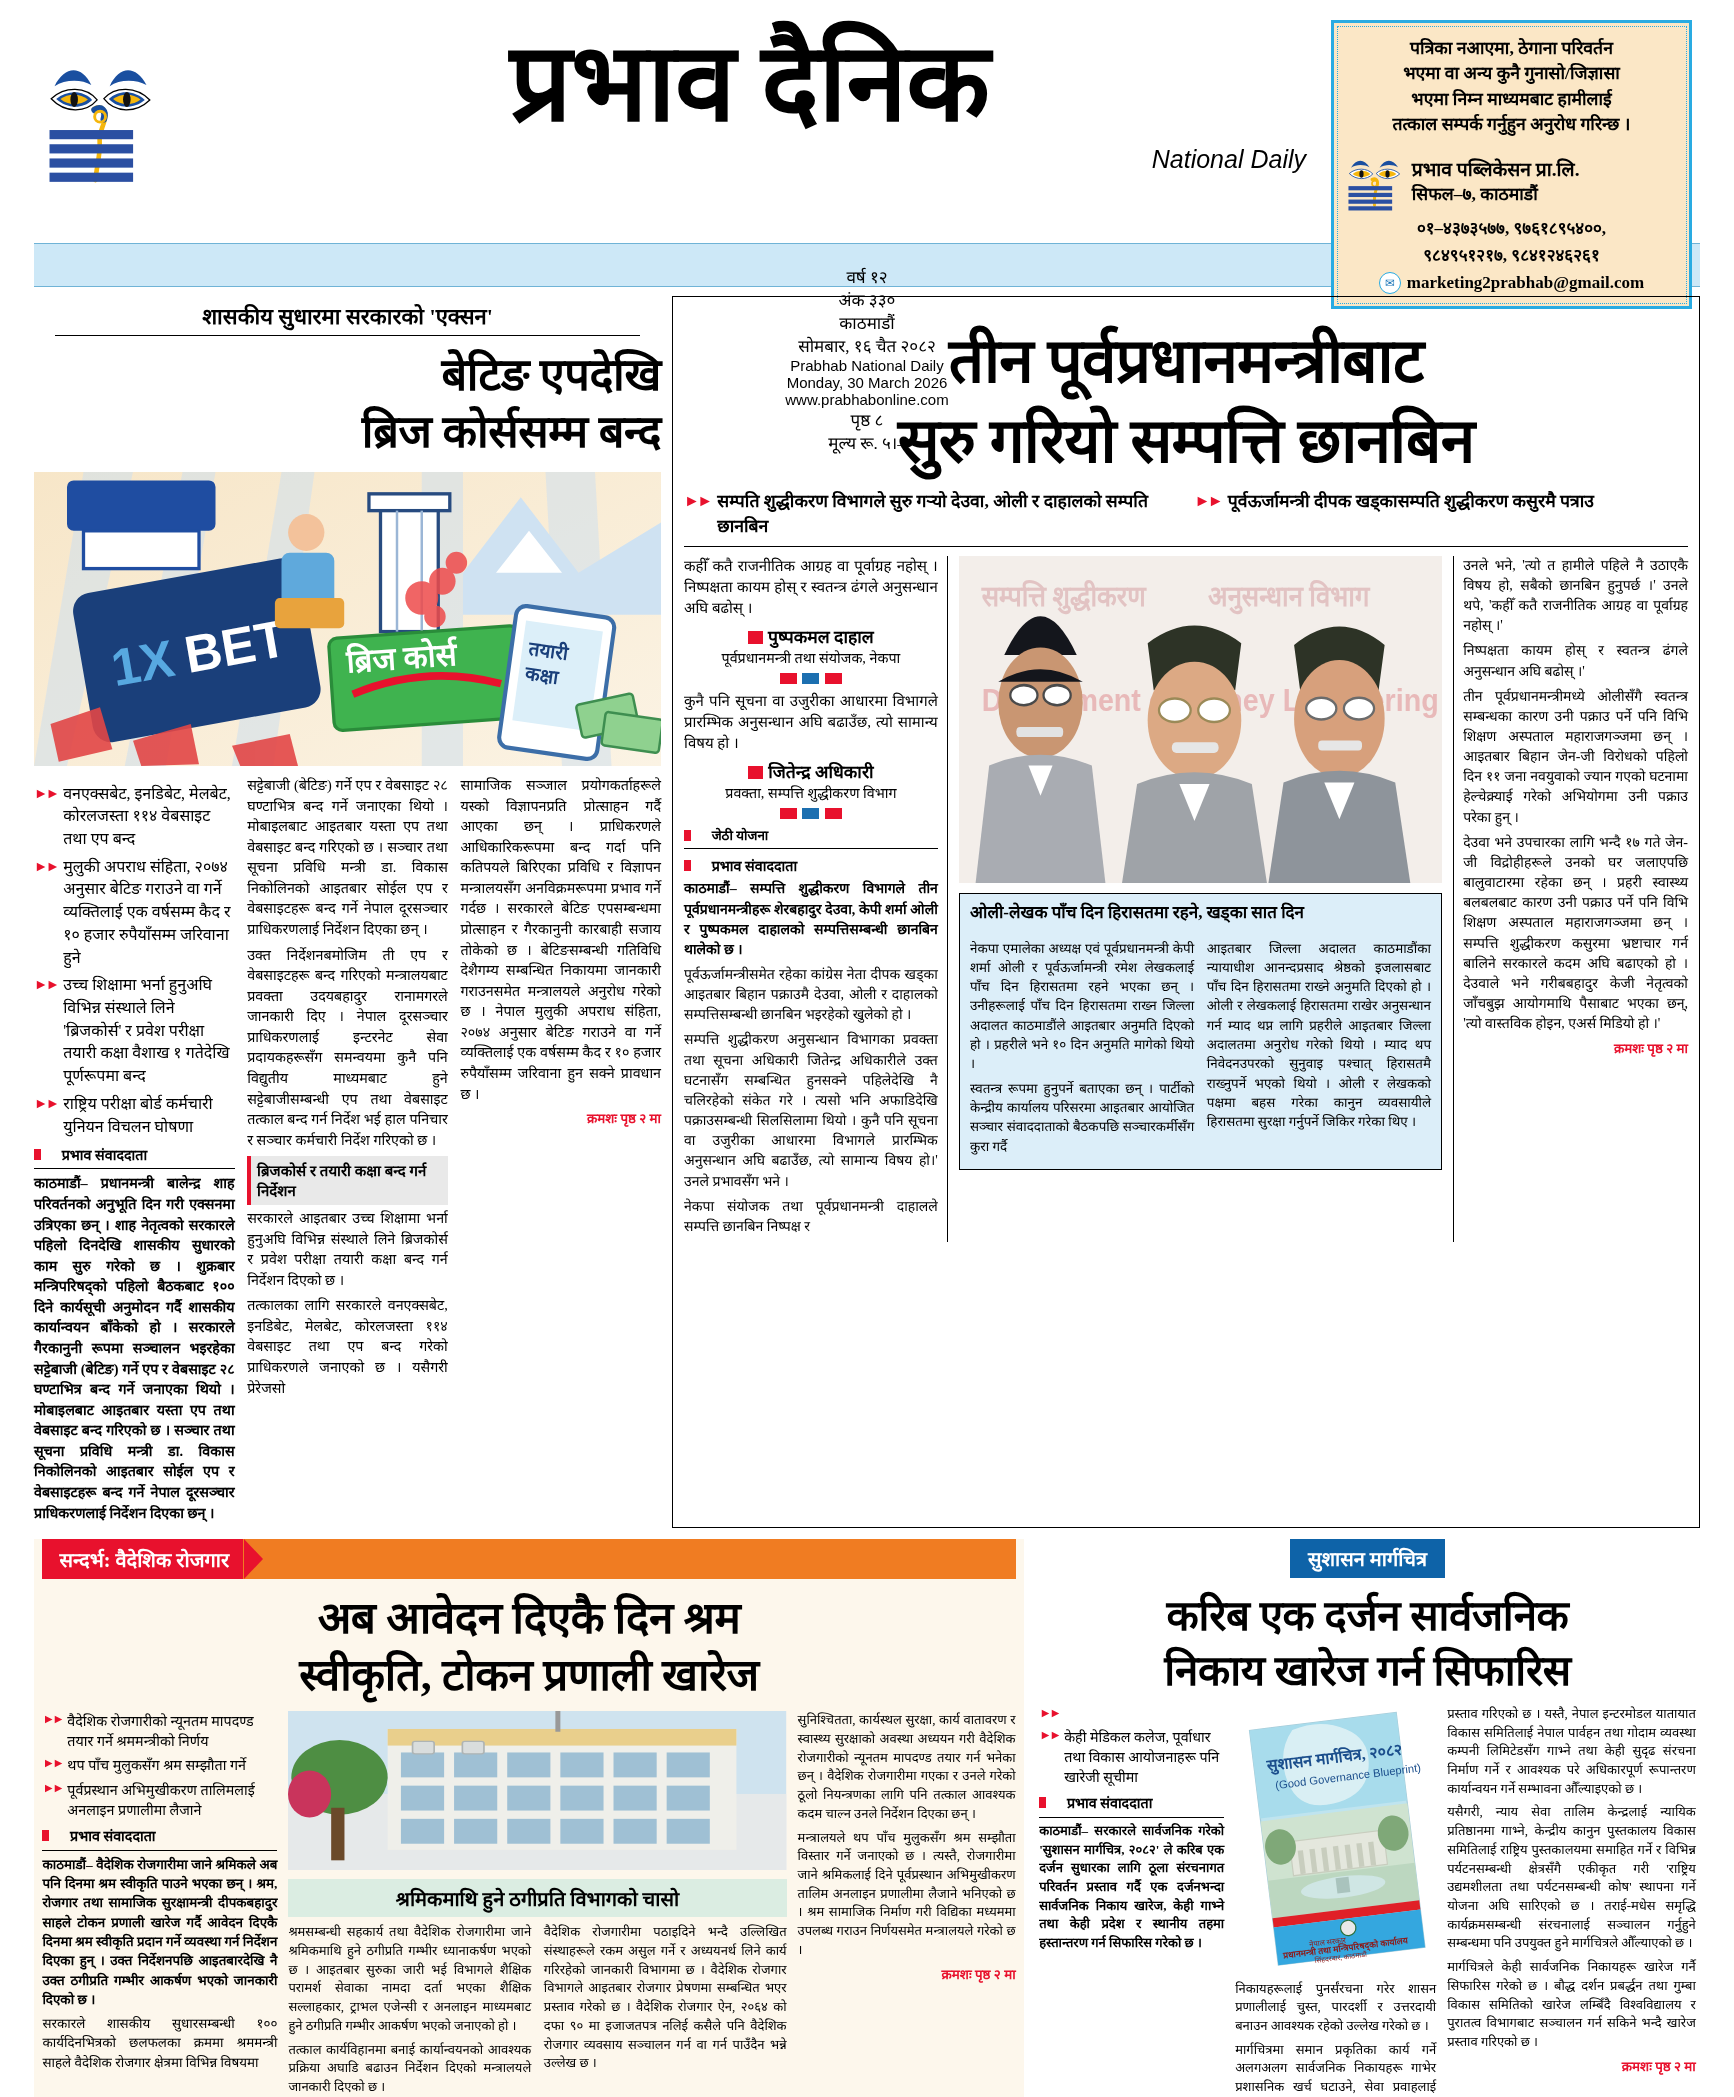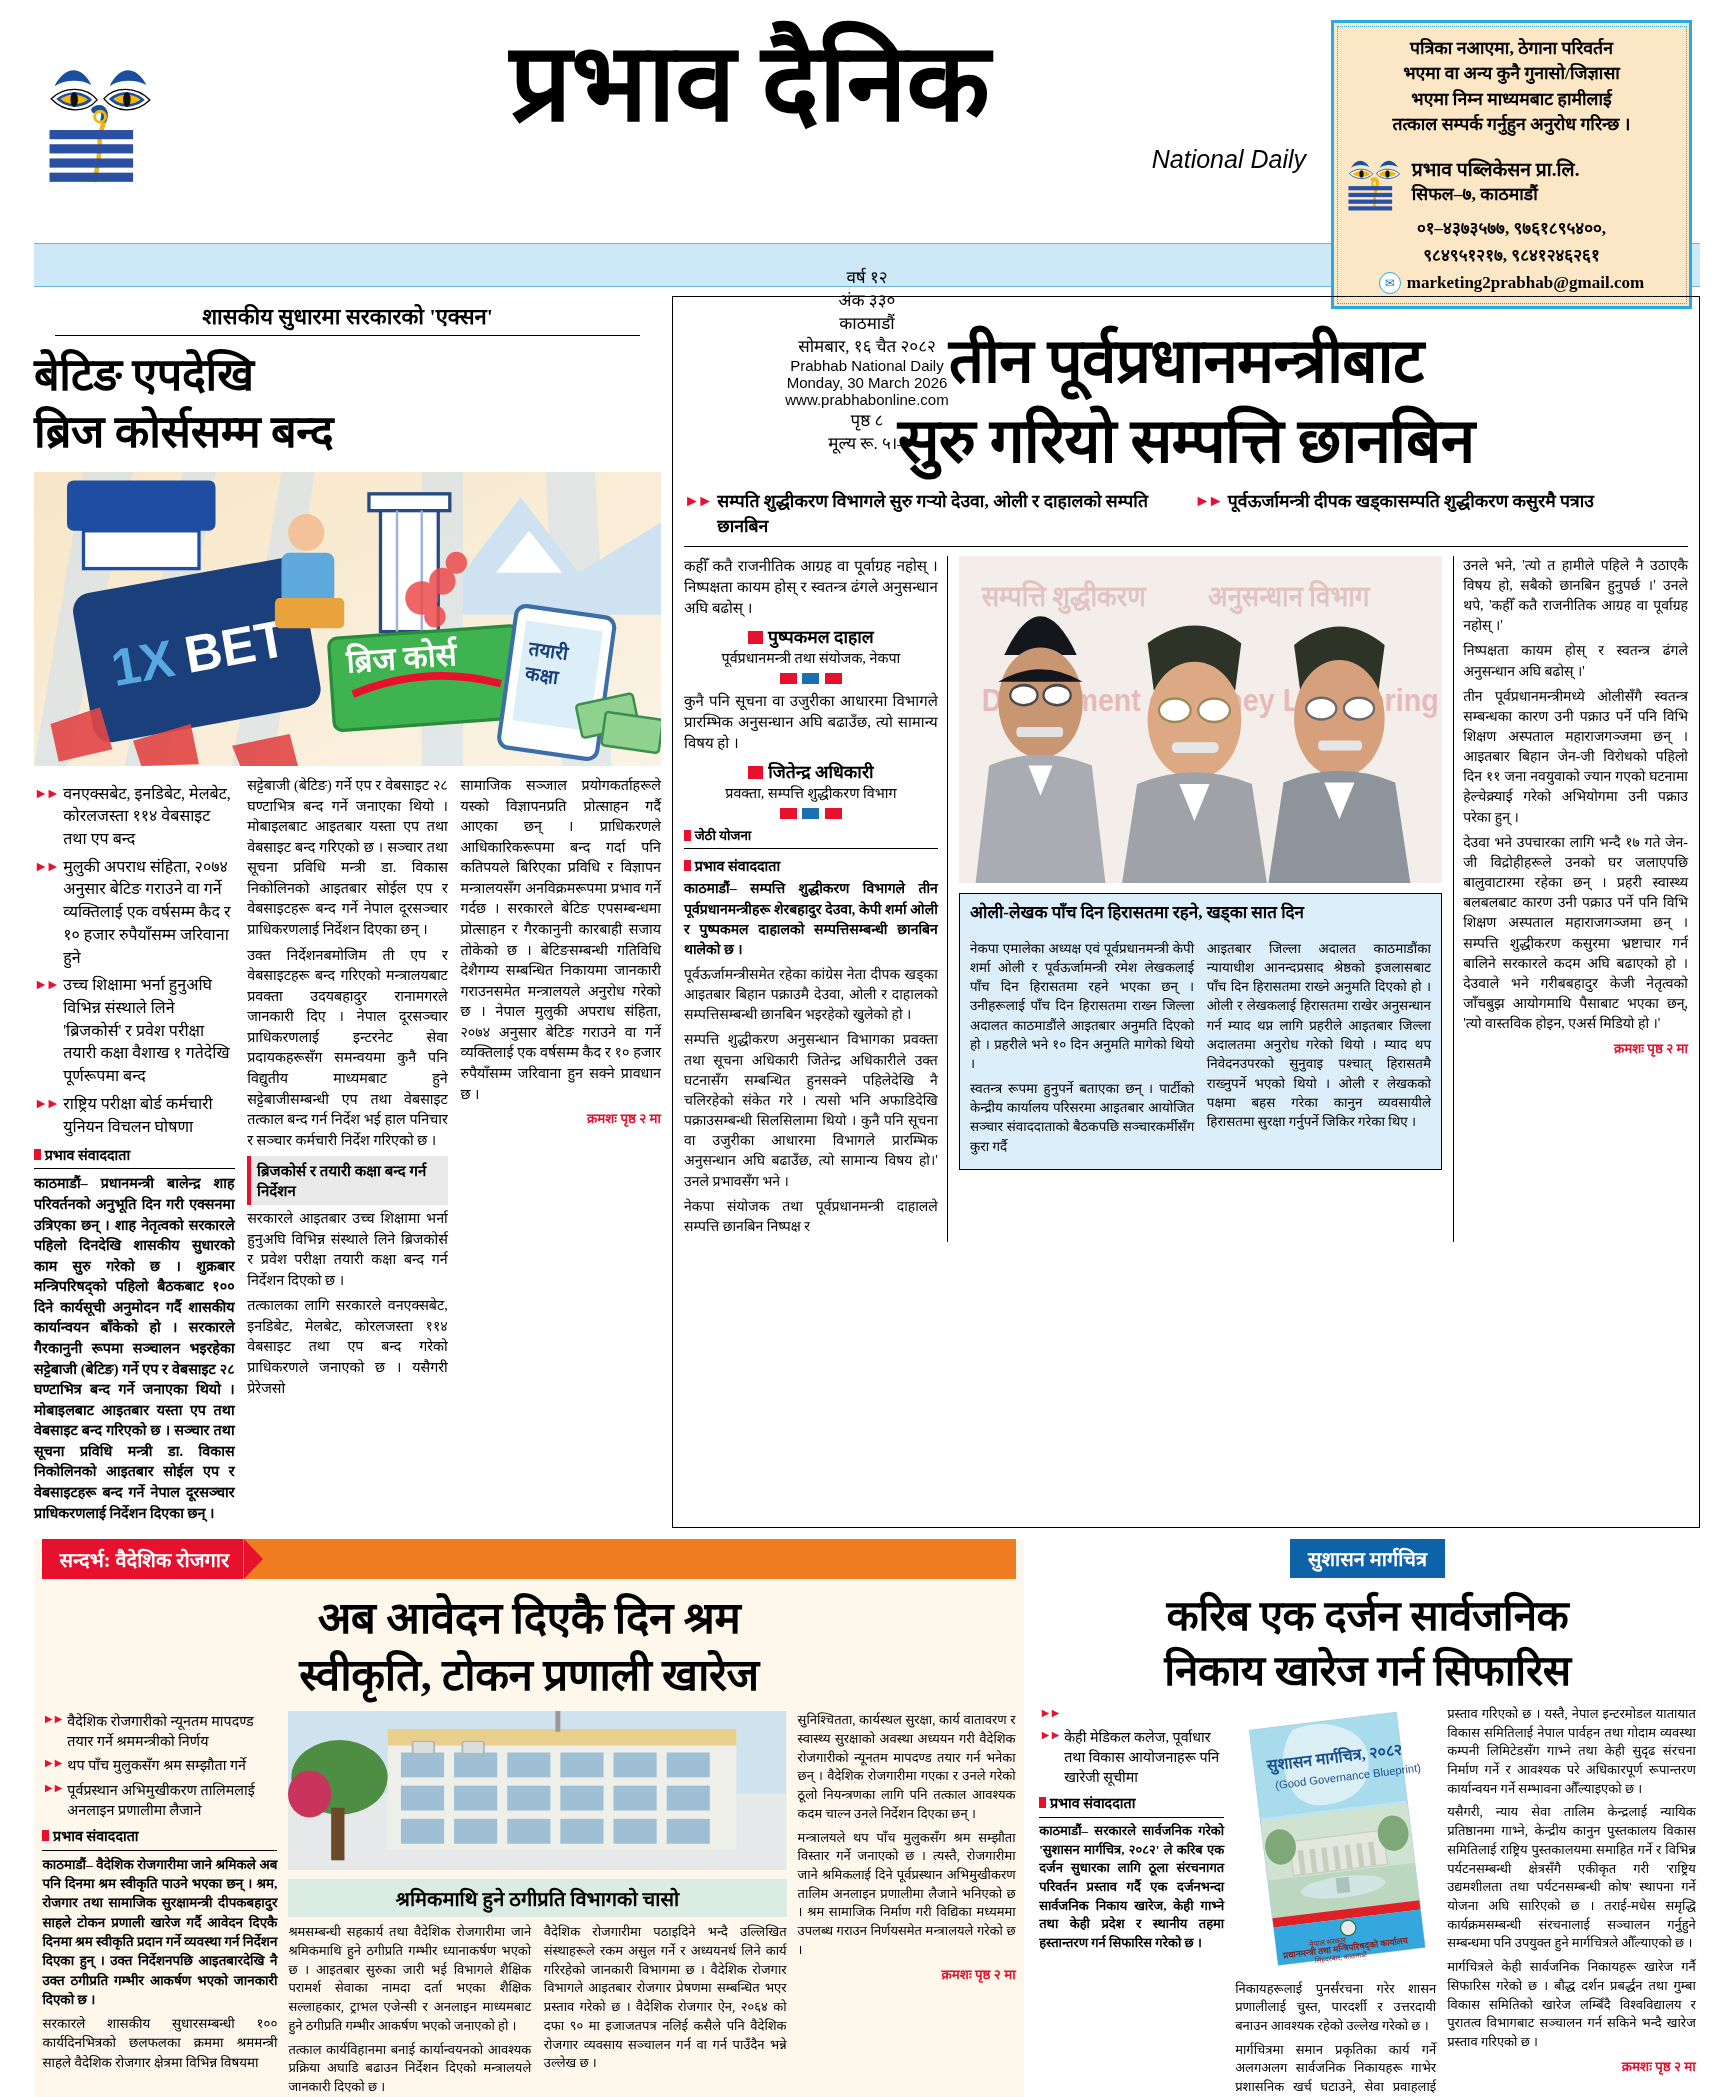--- a/index.html
+++ b/index.html
@@ -57,28 +57,28 @@
 
   
   .topgrid { display:flex; gap:0; margin-top:9.2px; padding:0 17px; }
   .colL { width:638px; flex:0 0 638px; padding-right:11px; }
   .colR { flex:1 1 auto; border:1.3px solid #000; padding:9.2px 11px; }
 
   .kicker {
     text-align:center; font-size:22px; font-weight:bold; border-bottom:1.3px solid #000;
     padding-bottom:4.2px; margin: 4.2px 21px 0 21px;
   }
-  .hl-left { text-align:left; font-size:45px; font-weight:bold; line-height:1.28; margin-top:11px; letter-spacing:-0.4px;}
+  .hl-left { text-align:right; font-size:45px; font-weight:bold; line-height:1.28; margin-top:11px; letter-spacing:-0.4px;}
   .illus { width:100%; height:294px; margin-top:10px; display:block; border:0; }
 
   .bulletlist { list-style:none; margin-top:7.6px; }
   .bulletlist li { display:flex; gap:5.9px; font-size:16px; line-height:1.42; margin-bottom:5px; }
   .bul { color:#E8112D; font-size:14.3px; flex:0 0 auto; line-height:1.5; letter-spacing:-2.5px;}
 
-  .byline-tag { display:flex; align-items:center; gap:4px; margin:6.7px 0 4.2px 0; }
+  .byline-tag { display:flex; align-items:center; gap:21px; margin:6.7px 0 4.2px 0; }
   .byline-tag .sq { width:6.7px; height:11px; background:#E8112D; }
   .byline-tag .tx { font-size:14.3px; font-weight:bold; }
   .hr-thin { border-top:0.8px solid #000; margin:1.7px 0 4.2px 0; }
 
   .cols2 { display:flex; gap:12.6px; margin-top:5.9px; }
   .cols2 > div { flex:1; }
   .bodytext { font-size:14.3px; line-height:1.44; text-align:justify; }
   .bodytext p { margin-bottom:5px; }
   .lead { font-weight:bold; }
   .contd { color:#E8112D; font-size:13.4px; text-align:right; margin-top:4.2px; font-weight:bold; }

